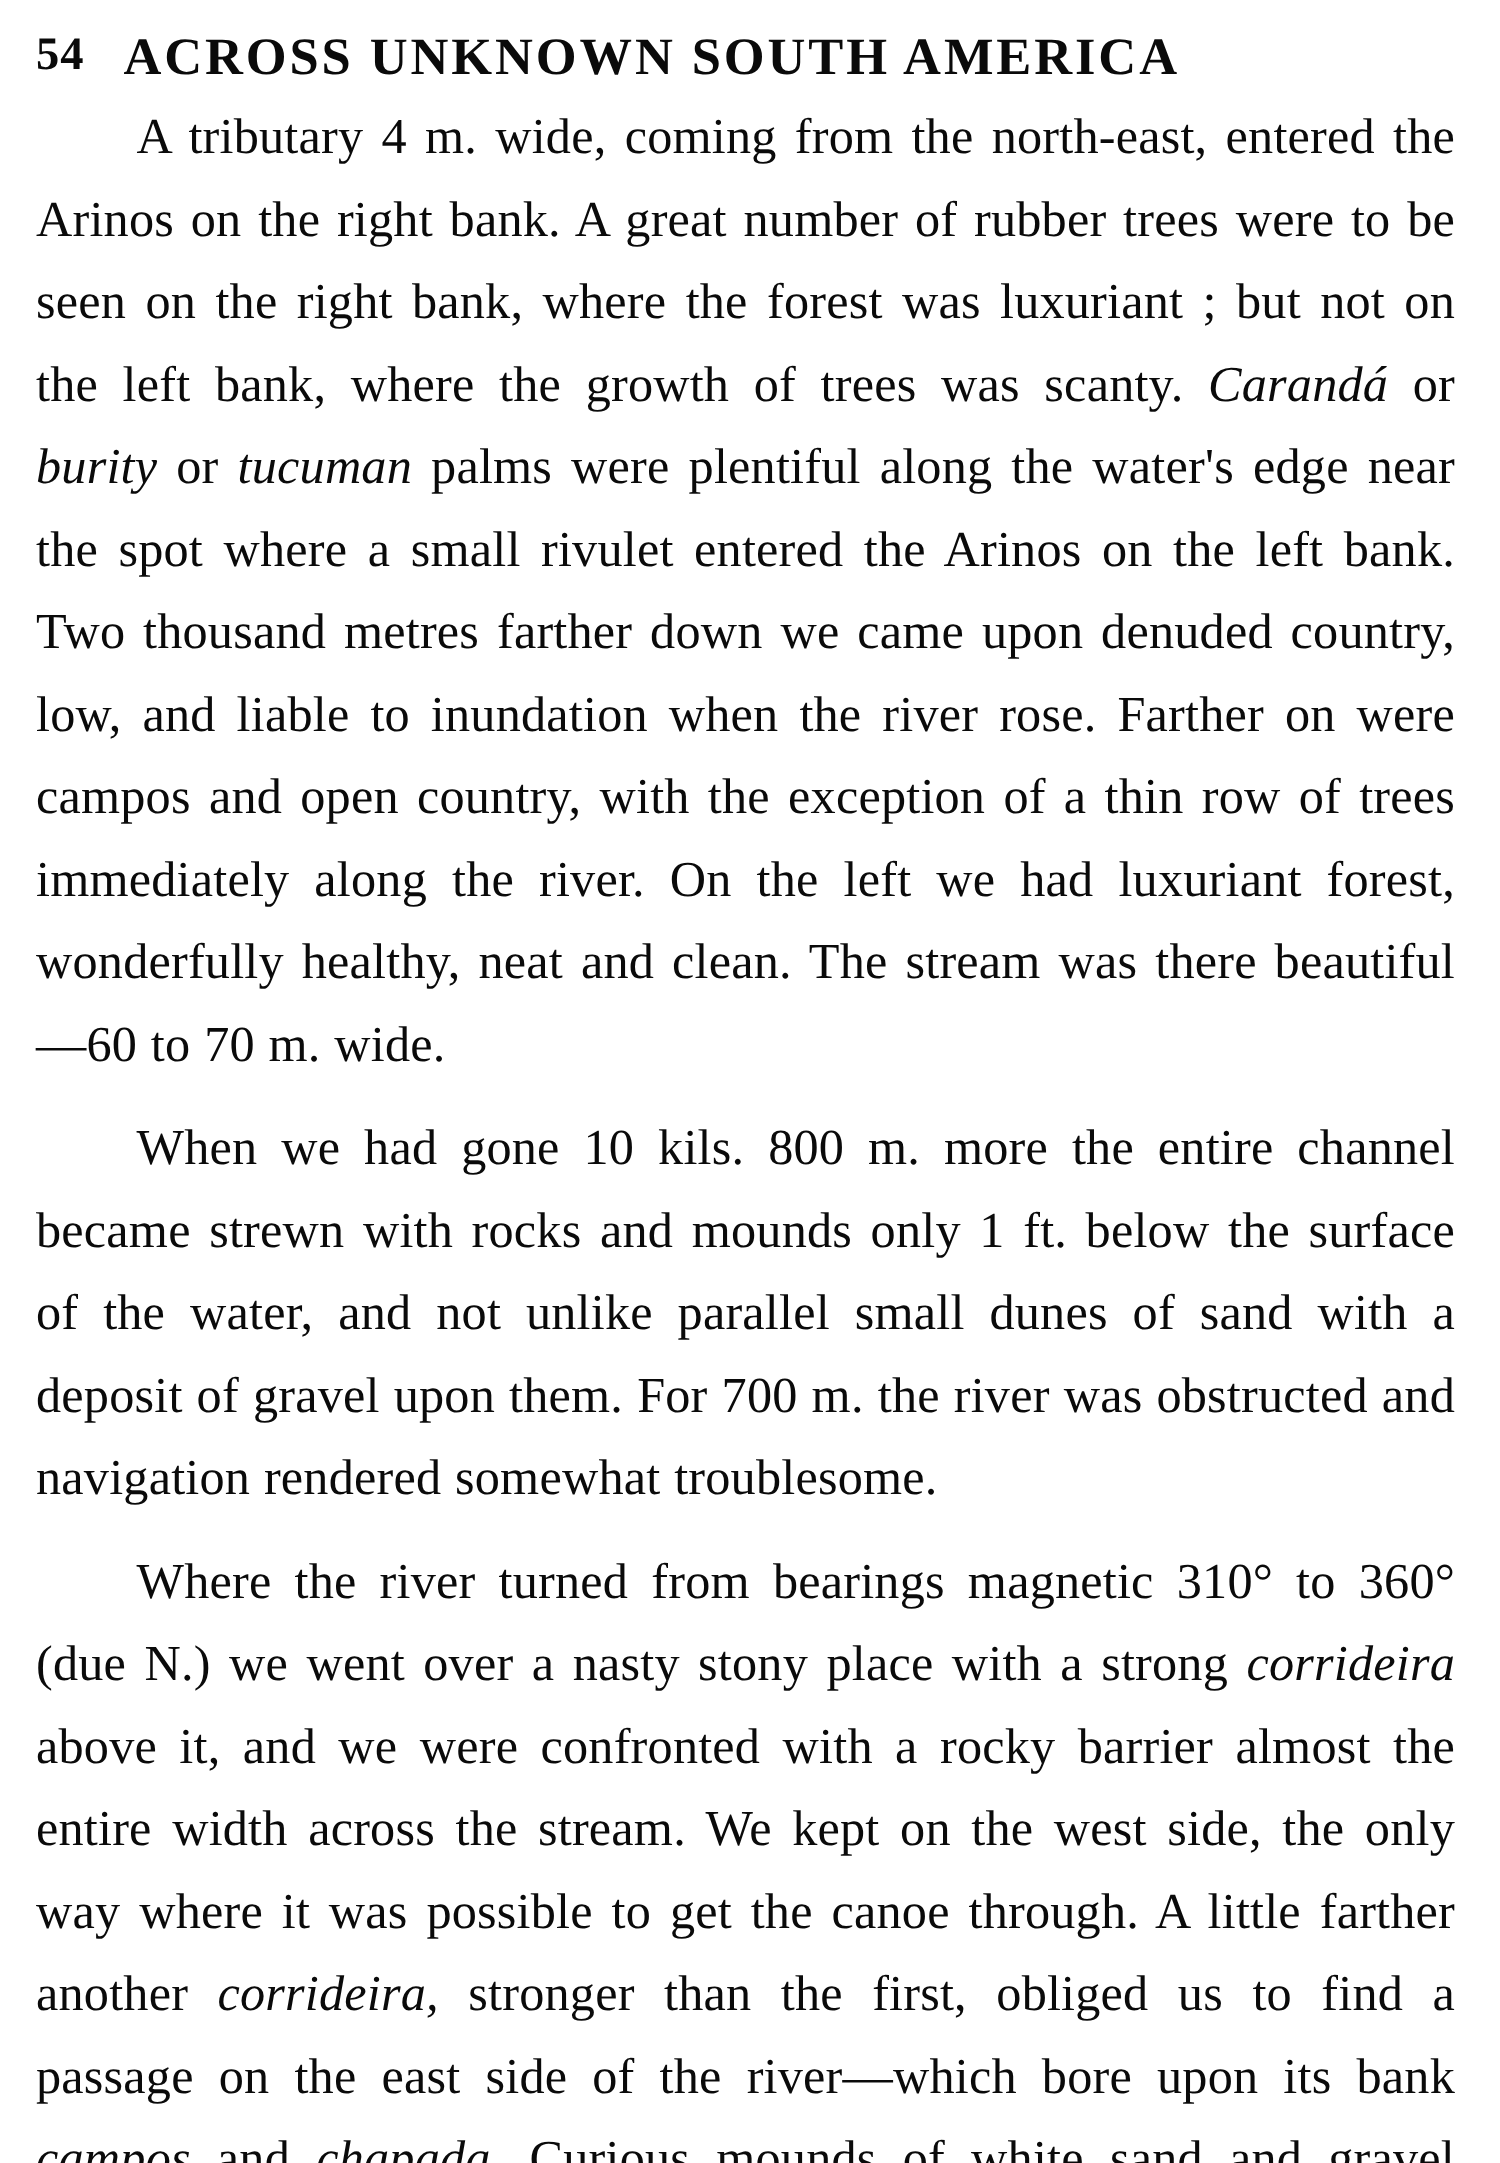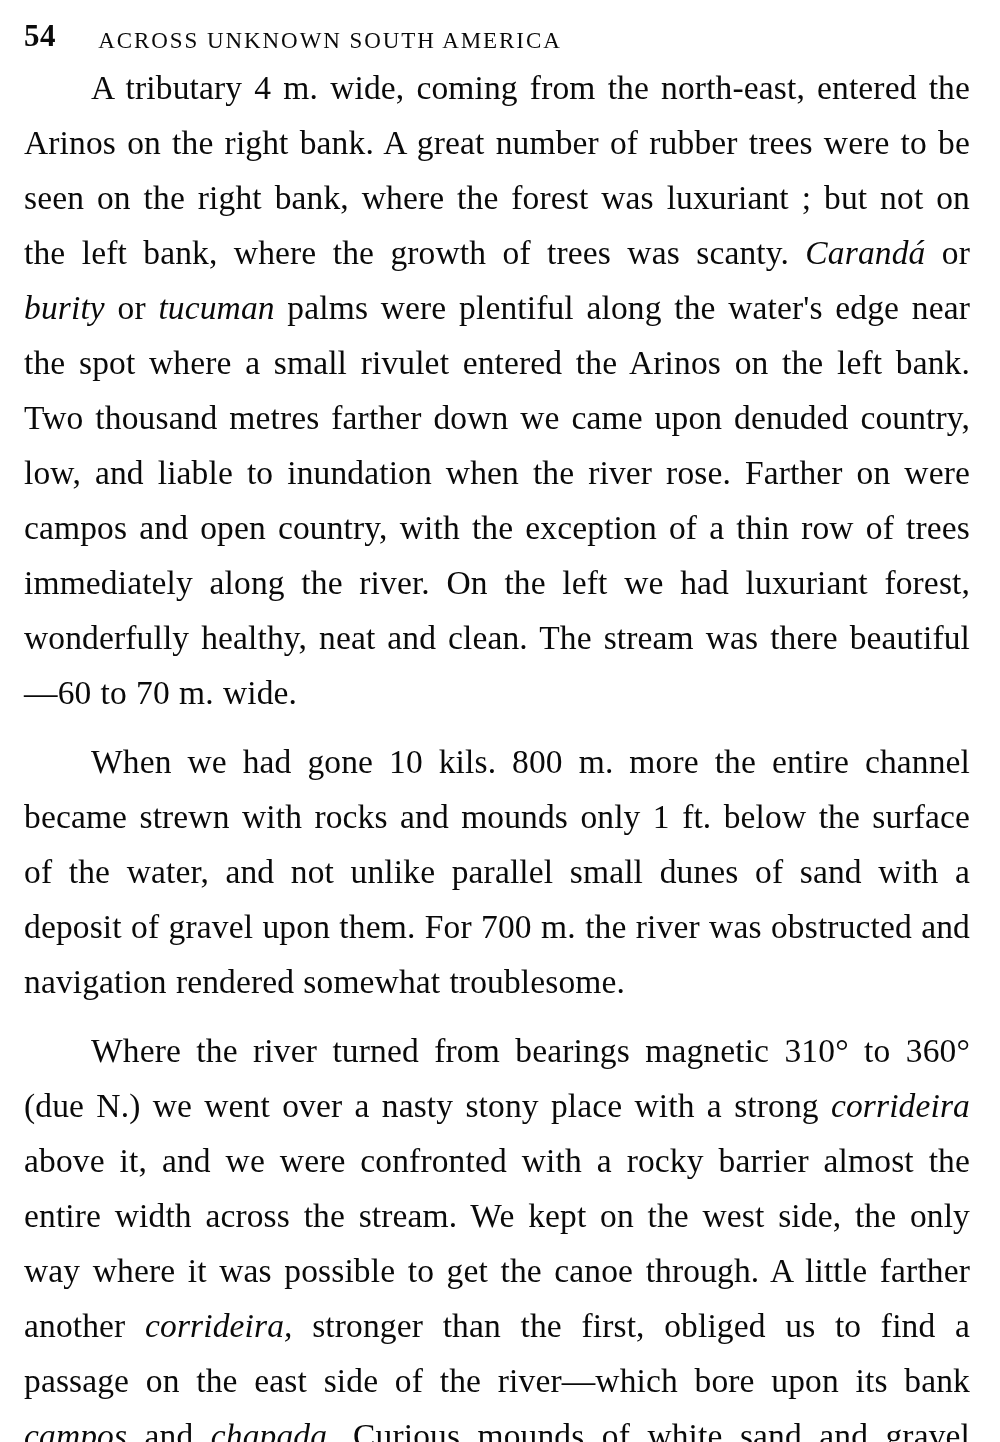--- a/index.html
+++ b/index.html
@@ -16,37 +16,36 @@
   }
   .page {
     position: relative;
     width: 1000px;
     height: 1442px;
     box-sizing: border-box;
     padding: 18px 30px 0 24px;
   }
   .running-head {
     display: flex;
-    align-items: flex-end;
+    align-items: flex-start;
     gap: 26px;
     font-weight: bold;
     letter-spacing: 0.055em;
     font-size: 35px;
     margin: 0 0 6px 0;
     white-space: nowrap;
   }
   .folio {
     font-size: 31px;
     font-weight: bold;
     letter-spacing: 0.02em;
   }
   .head-title {
-    font-size: 23px;
-    font-weight: normal;
-    margin-left: 16px;
+    font-size: 35px;
+    font-weight: bold;
   }
   .body-text {
     font-size: 33.5px;
     line-height: 55px;
     text-align: justify;
     text-justify: inter-word;
     letter-spacing: 0.004em;
     word-spacing: 0.02em;
   }
   .body-text p {

